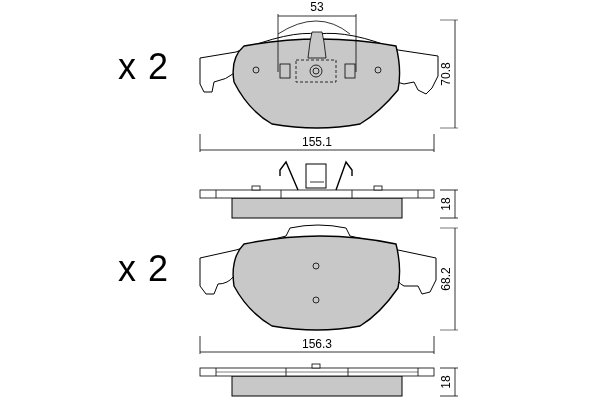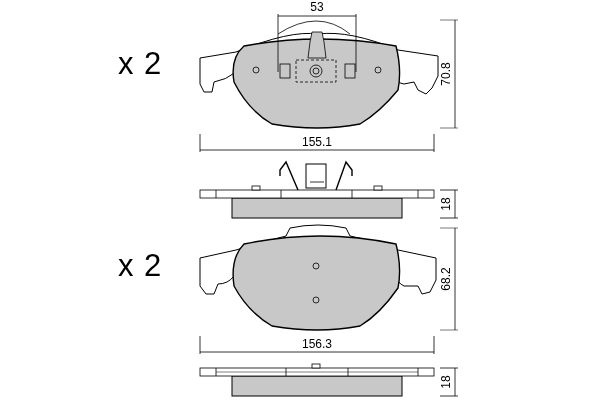--- a/index.html
+++ b/index.html
@@ -1,18 +1,18 @@
 <!DOCTYPE html>
 <html><head>
 <meta charset="utf-8">
 <style>
   html, body { margin: 0; padding: 0; background: #ffffff; }
   body { width: 600px; height: 400px; overflow: hidden; position: relative; font-family: "Liberation Sans", sans-serif; }
   svg { position: absolute; left: 0; top: 0; }
-  .qty { position: absolute; font-size: 31px; color: #000; font-family: "Liberation Sans", sans-serif; letter-spacing: 1px; }
+  .qty { position: absolute; font-size: 36px; color: #000; font-family: "Liberation Sans", sans-serif; letter-spacing: 1px; }
   .dimtxt { font-family: "Liberation Sans", sans-serif; font-size: 12px; fill: #000; }
 </style>
 </head>
 <body>
 
 <div class="qty" style="left:118px; top:46px;">x 2</div>
 <div class="qty" style="left:118px; top:248px;">x 2</div>
 
 <svg width="600" height="400" viewBox="0 0 600 400">
 

